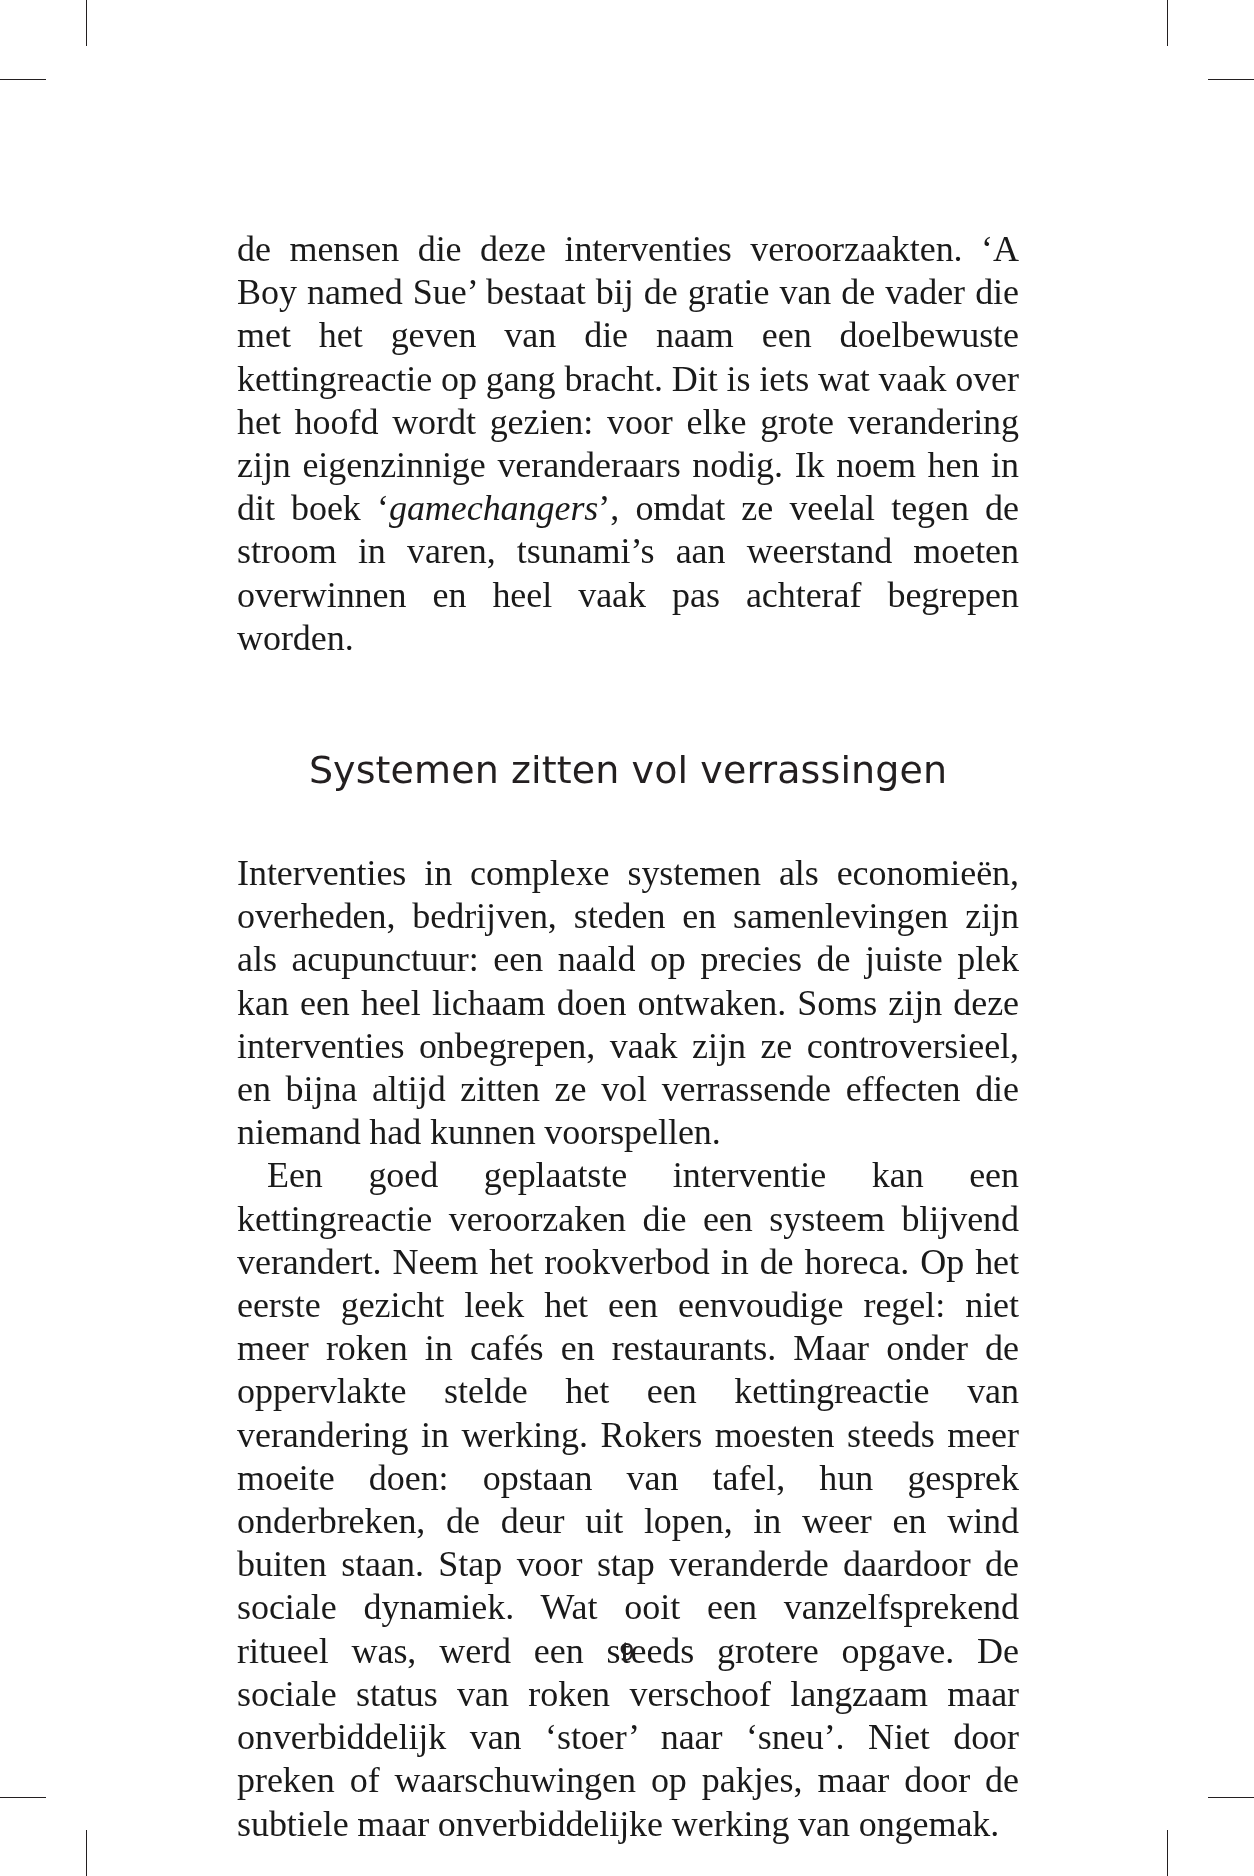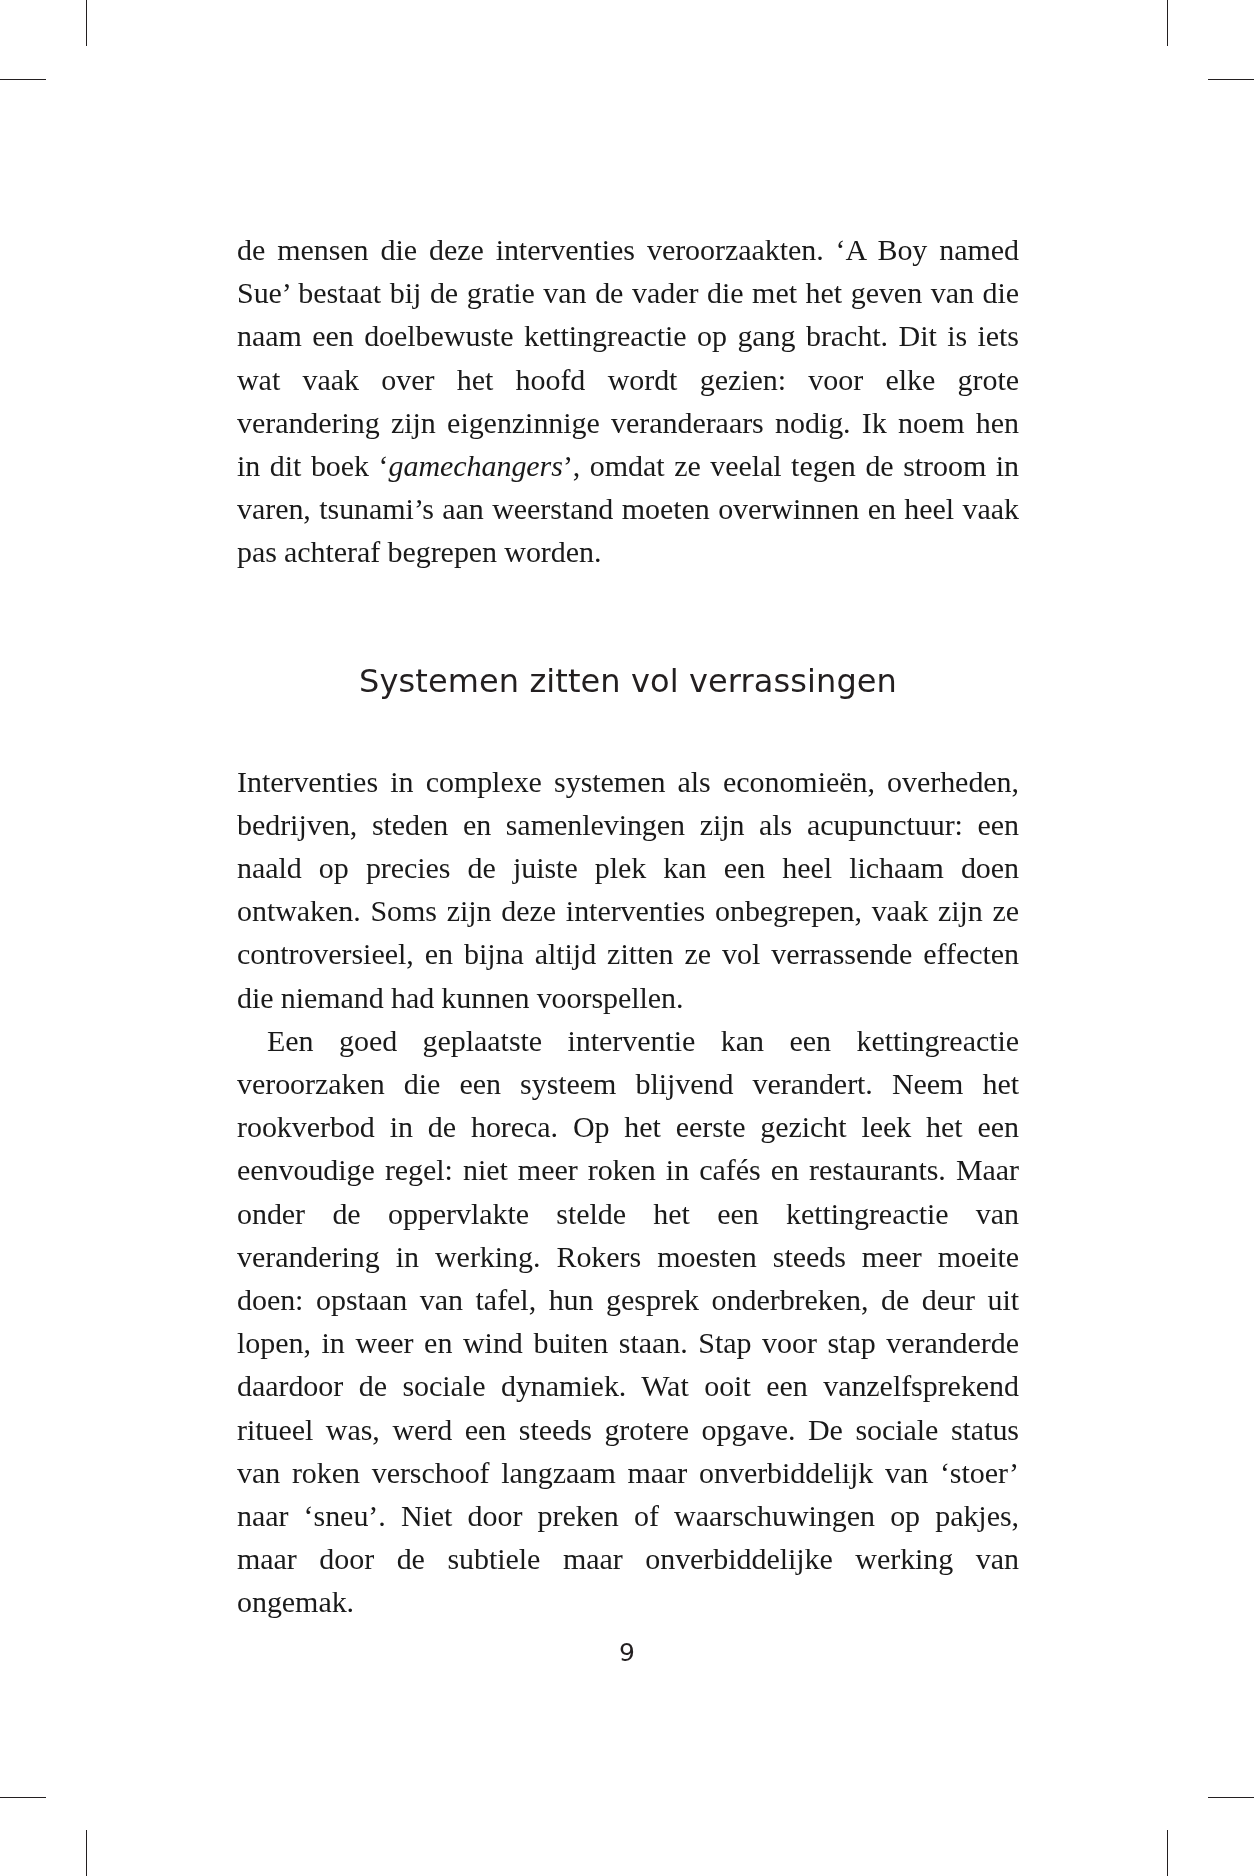--- a/index.html
+++ b/index.html
@@ -37,21 +37,21 @@
   
   .page {
     position: absolute;
     left: 237px;
     top: 228px;
     width: 782px;
   }
 
   p.body {
     margin: 0;
-    font-size: 30px;
+    font-size: 36px;
     line-height: 43.2px;
     text-align: justify;
     text-justify: inter-word;
     hyphens: manual;
     letter-spacing: -0.05px;
     word-spacing: -0.2px;
   }
   p.body.indent {
     text-indent: 30px;
   }
@@ -59,21 +59,21 @@
   p.body::after {
     content: "";
     display: inline-block;
     width: 100%;
   }
   p.body.nostretch::after { content: none; }
 
   .heading {
     margin: 0;
     font-family: "DejaVu Sans", "Liberation Sans", sans-serif;
-    font-size: 32px;
+    font-size: 38px;
     font-weight: 400;
     text-align: center;
     color: #231f20;
     letter-spacing: 0.1px;
   }
 
   .gap-after-p1 { height: 88px; }
   .gap-after-heading { height: 60px; }
 
   .folio {

